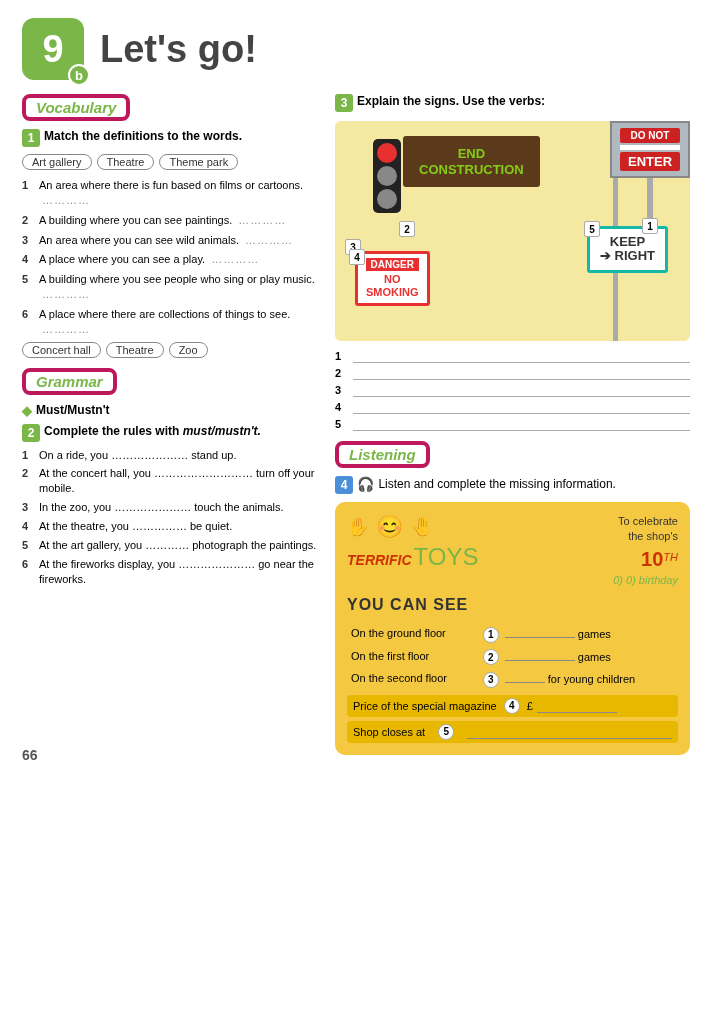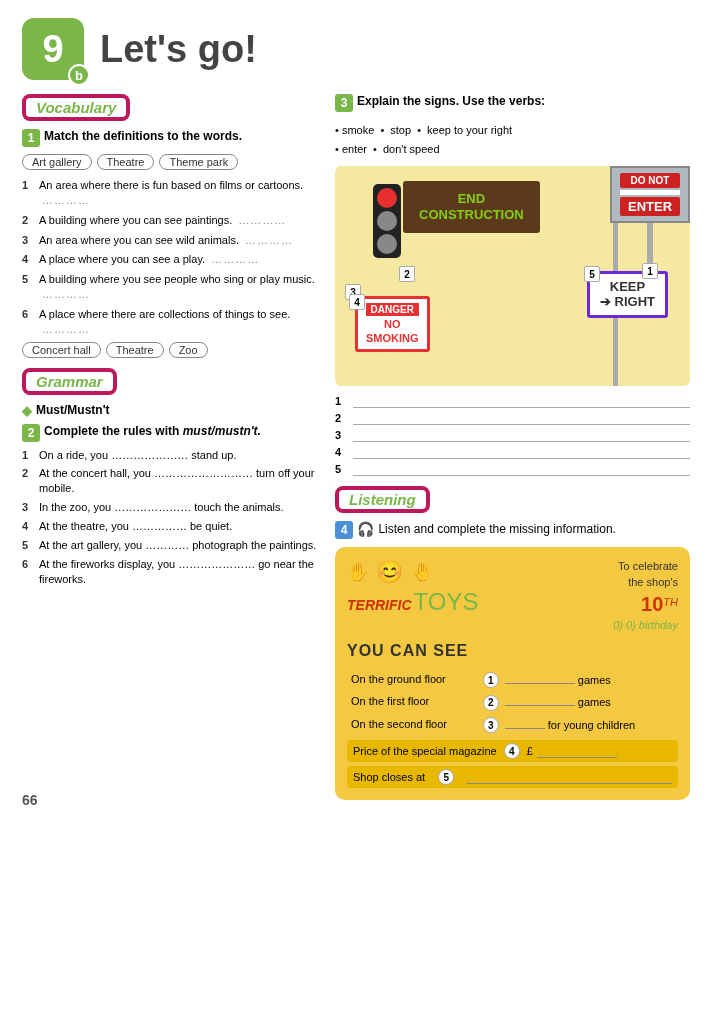--- a/index.html
+++ b/index.html
@@ -501,27 +501,20 @@
         </ul>
       </div>
     </div>
 
     <div class="right-col">
 
       <div style="display:flex; align-items:flex-start; margin-bottom:5px;">
         <span class="ex-badge">3</span>
         <span class="signs-instruction">Explain the signs. Use the verbs:</span>
       </div>
-      <div class="signs-verbs">
-        <span>•</span> <span>smoke</span>
-        <span class="bullet-dot">•</span> <span>stop</span>
-        <span class="bullet-dot">•</span> <span>keep to your right</span><br>
-        <span>•</span> <span>enter</span>
-        <span class="bullet-dot">•</span> <span>don't speed</span>
-      </div>
 
       <div style="position:relative; margin-bottom: 8px;">
 
         <div style="position:absolute; right:0; top:0; z-index:5; display:flex; flex-direction:column; align-items:center;">
           <div style="background:#b0b8c0; border:2px solid #888; padding:5px 8px; text-align:center; width:80px;">
             <div style="background:#cc2222; color:white; font-size:10px; font-weight:bold; padding:2px 4px; margin-bottom:2px; border-radius:2px;">DO NOT</div>
             <div style="background:white; height:5px; margin-bottom:2px;"></div>
             <div style="background:#cc2222; color:white; font-size:13px; font-weight:bold; padding:2px 4px; border-radius:2px;">ENTER</div>
           </div>
           <div style="width:6px; background:#aaa; height:40px;"></div>
@@ -548,21 +541,21 @@
 
           <div style="position:absolute; right:72px; top:0; width:5px; height:220px; background:#aaa; z-index:1;"></div>
 
           <div style="position:absolute; left:20px; top:130px; border:3px solid #e83030; background:white; padding:4px 8px; text-align:center; border-radius:3px; z-index:3;">
             <div style="background:#e83030; color:white; font-size:10px; font-weight:bold; padding:1px 4px; margin-bottom:2px;">DANGER</div>
             <div style="color:#e83030; font-size:11px; font-weight:bold; line-height:1.2;">NO<br>SMOKING</div>
           </div>
 
           <div style="position:absolute; left:14px; top:128px; background:white; border:1px solid #aaa; font-size:10px; font-weight:bold; width:16px; height:16px; display:flex; align-items:center; justify-content:center; border-radius:2px; z-index:5;">4</div>
 
-          <div style="position:absolute; right:22px; top:105px; background:white; border:3px solid #6d28d9; padding:6px 10px; text-align:center; border-radius:3px; z-index:3;">
+          <div style="position:absolute; right:22px; top:105px; background:white; border:3px solid #14b8a6; padding:6px 10px; text-align:center; border-radius:3px; z-index:3;">
             <div style="font-size:13px; font-weight:bold; color:#333; line-height:1.1;">KEEP<br>➔ RIGHT</div>
           </div>
 
           <div style="position:absolute; right:90px; top:100px; background:white; border:1px solid #aaa; font-size:10px; font-weight:bold; width:16px; height:16px; display:flex; align-items:center; justify-content:center; border-radius:2px; z-index:4;">5</div>
         </div>
       </div>
 
       <div class="answer-lines">
         <div class="answer-line">
           <span class="ans-num">1</span>

